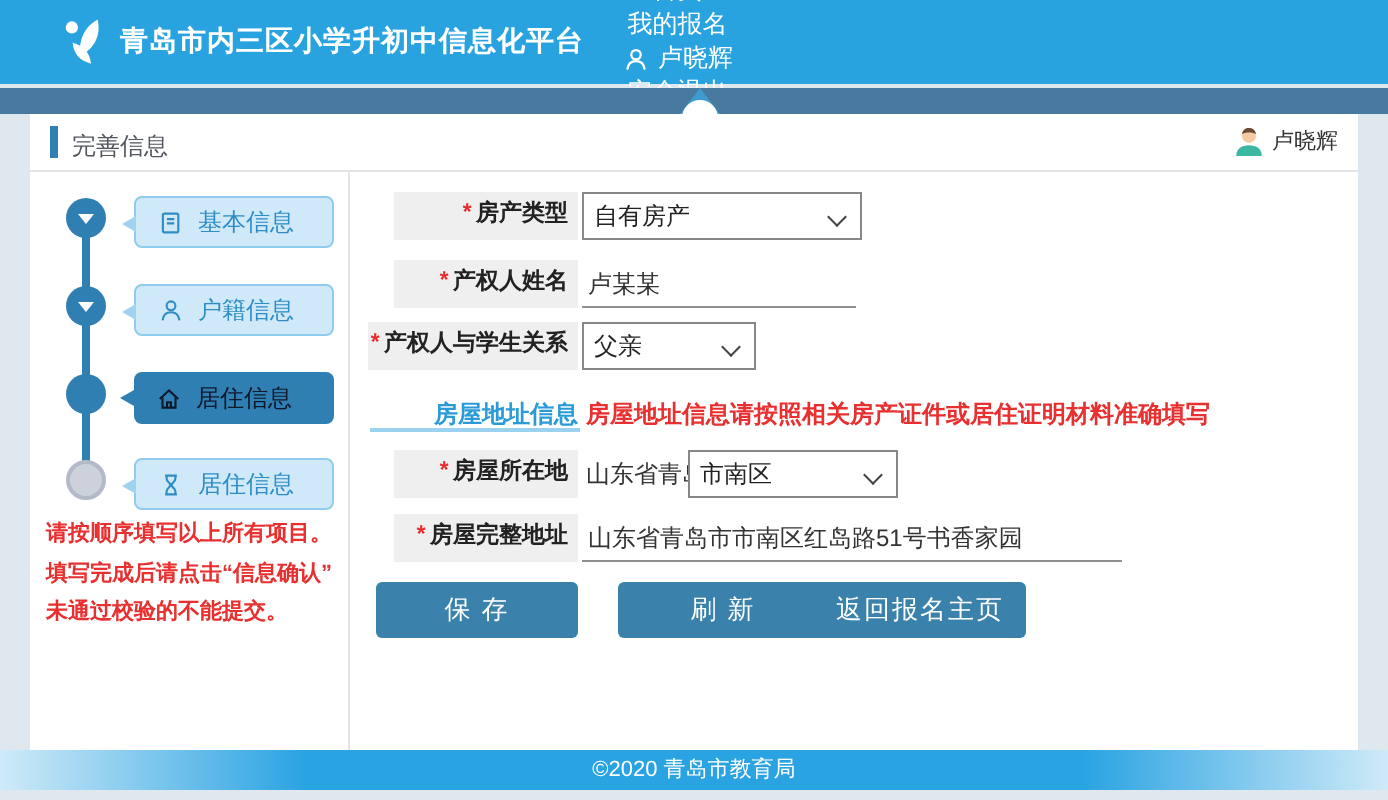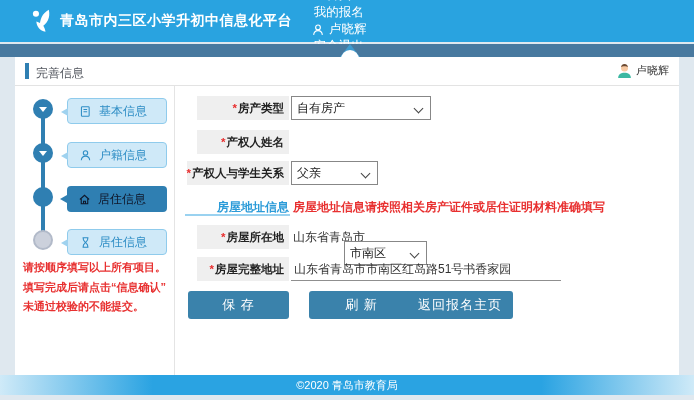--- a/index.html
+++ b/index.html
@@ -61,35 +61,35 @@
     content:''; position:absolute; left:-7px; top:9px; width:0; height:0;
     border-top:4px solid transparent; border-bottom:4px solid transparent; border-right:7px solid #2f7fb2;
   }
   .b1{top:12px} .b2{top:56px} .b3{top:100px} .b4{top:143px}
   .side-notes { position:absolute; left:8px; top:172px; width:150px; font-size:11px; font-weight:bold; color:#e83030; line-height:19.5px; }
   
   .main { position:absolute; left:161px; top:29px; width:503px; height:289px; }
   .flabel {
     position:absolute; right:390px; min-width:92px; height:24px; background:#efefef;
     font-size:11.5px; font-weight:bold; color:#222; line-height:24px;
-    text-align:right; padding-right:5px; white-space:nowrap;
+    text-align:right; padding-right:5px; white-space:nowrap;font-family:Liberation Mono, monospace;
   }
   .req { color:#e82c2c; margin-right:1px; }
   .lr1{top:10px} .lr2{top:44px} .lr3{top:75px} .lr4{top:139px} .lr5{top:171px}
   .sel {
     position:absolute; height:24px; background:#fff; border:1px solid #878787;
     font-size:12px; color:#222; line-height:22px; padding-left:5px; cursor:pointer;
   }
   .sel::after {
     content:''; position:absolute; right:8px; top:8px; width:6px; height:6px;
     border-right:1.6px solid #444; border-bottom:1.6px solid #444; transform:rotate(45deg);
   }
   .sel1 { left:115px; top:10px; width:140px; }
   .sel3 { left:115px; top:75px; width:87px; }
-  .sel4 { left:168px; top:139px; width:83px;margin-top:16px; }
+  .sel4 { left:168px; top:139px; width:105px; }
   .uline { position:absolute; height:24px; border-bottom:1px solid #8f8f8f; font-size:12px; color:#333; line-height:24px; padding-left:3px; }
   .in2 { left:115px; top:44px; width:137px; }
   .in5 { left:115px; top:171px; width:270px; }
   .prefix4 { position:absolute; left:117px; top:139px; height:24px; line-height:24px; font-size:12px; color:#333; white-space:nowrap; }
   .section-title { position:absolute; left:21px; top:113px; width:92px; text-align:right; font-size:12px; font-weight:bold; color:#2b9bd8; white-space:nowrap; }
   .section-note { position:absolute; left:117px; top:113px; font-size:12px; font-weight:bold; color:#e83030; white-space:nowrap; }
   .section-uline { position:absolute; left:9px; top:128px; width:105px; height:2px; background:#9ad2f0; }
   .btn {
     position:absolute; top:205px; height:28px; background:#3a82ab; border:none; border-radius:3px;
     color:#fff; font-size:13px; font-family:inherit; letter-spacing:1px; cursor:pointer; white-space:nowrap;
@@ -205,20 +205,23 @@
       <div class="flabel lr1">
         <span class="req">*</span><span>房产类型</span>
       </div>
       <div class="sel sel1">
         <span>自有房产</span>
       </div>
 
       <div class="flabel lr2">
         <span class="req">*</span><span>产权人姓名</span>
       </div>
+      <div class="uline in2">
+        <span>卢某某</span>
+      </div>
 
       <div class="flabel lr3">
         <span class="req">*</span><span>产权人与学生关系</span>
       </div>
       <div class="sel sel3">
         <span>父亲</span>
       </div>
 
       <div class="section-title">房屋地址信息</div>
       <div class="section-note">房屋地址信息请按照相关房产证件或居住证明材料准确填写</div>

